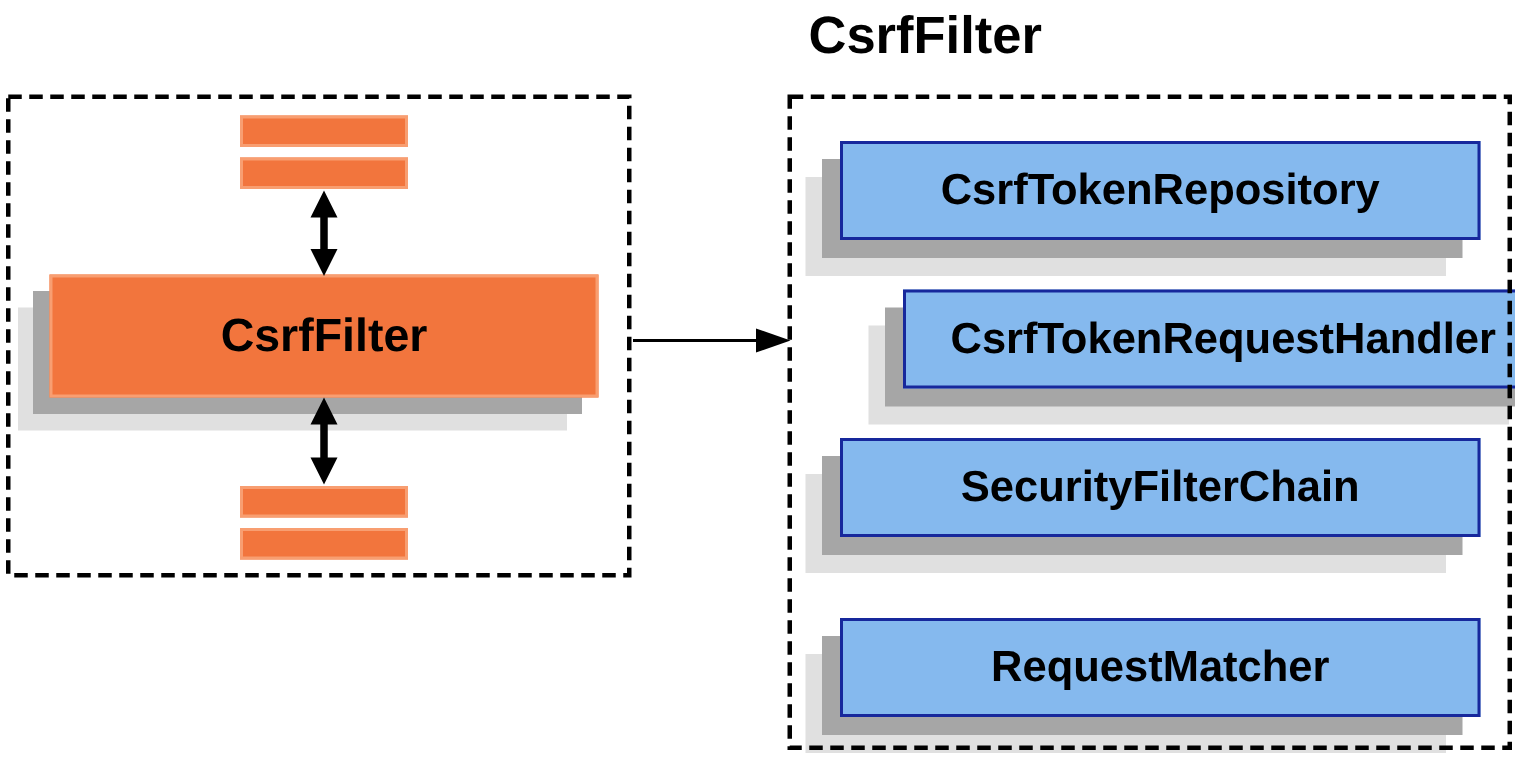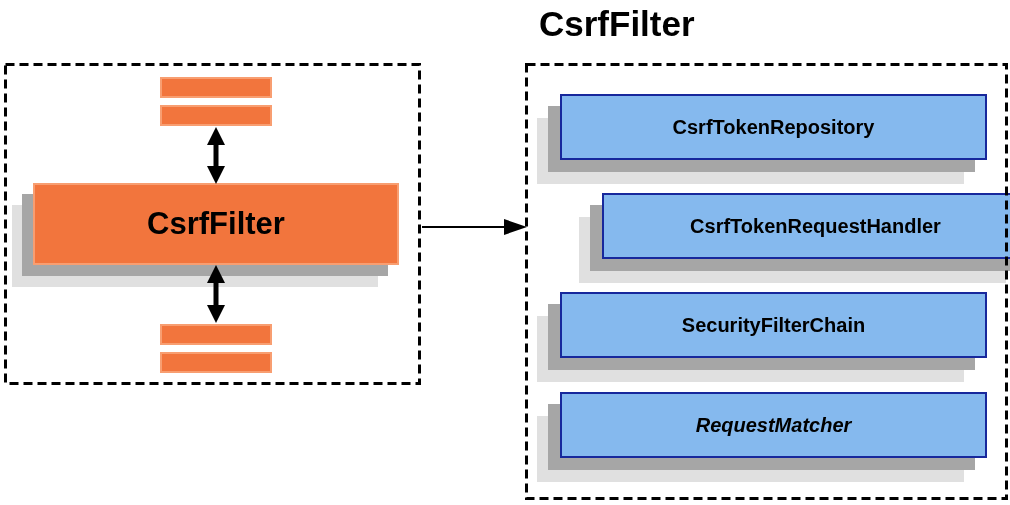--- a/index.html
+++ b/index.html
@@ -60,27 +60,27 @@
     left: 560px;
     width: 427px;
     height: 66px;
     background: #85b9ee;
     border: 2px solid #17289c;
     box-sizing: border-box;
     box-shadow: -12px 12px 0 #a6a6a6, -23px 24px 0 #e0e0e0;
     display: flex;
     align-items: center;
     justify-content: center;
-    font-size: 20px;
+    font-size: 29px;
     font-weight: bold;
   }
   .comp1 { top: 94px;  }
   .comp2 { top: 193px; margin-left: 42px; }
   .comp3 { top: 292px; }
-  .comp4 { top: 392px; font-style: italic; }
+  .comp4 { top: 412px; }
 
   .overlay {
     position: absolute;
     left: 0; top: 0;
     width: 1010px;
     height: 505px;
     z-index: 10;
     pointer-events: none;
   }
 </style>

